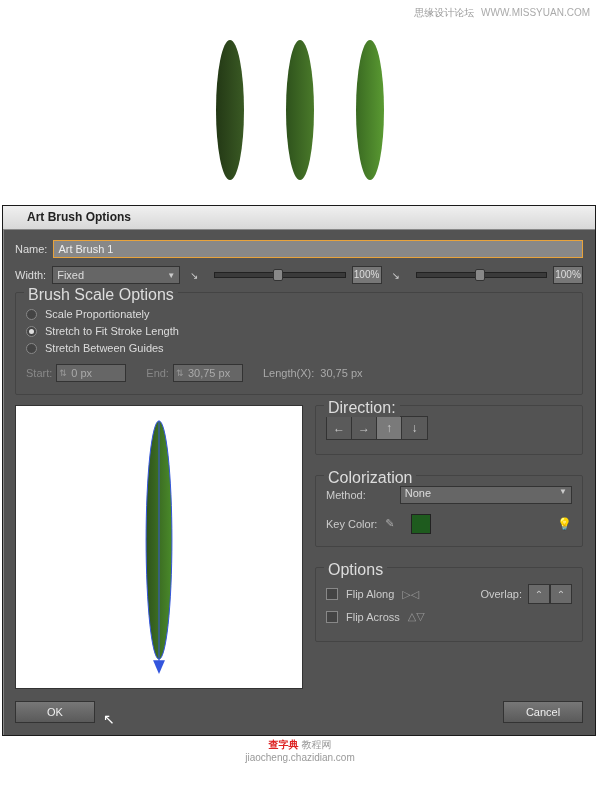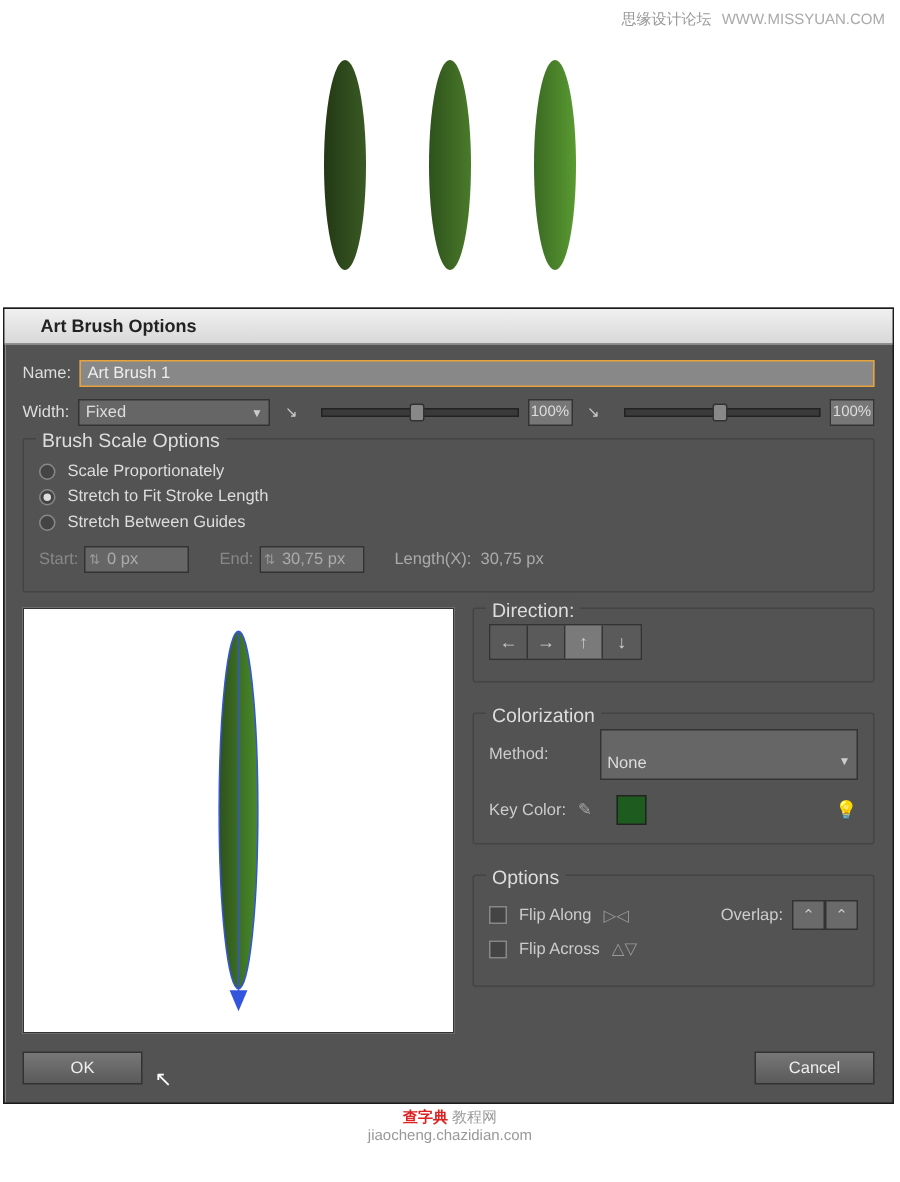--- a/index.html
+++ b/index.html
@@ -15,39 +15,39 @@
   .row { display: flex; align-items: center; margin-bottom: 8px; }
   .row label { margin-right: 6px; color: #ddd; }
   .name-input { flex: 1; background: #888; border: 1px solid #e8a33c; padding: 2px 4px; color: #eee; font-size: 11px; height: 18px; }
   .width-select { background: #666; border: 1px solid #333; width: 128px; height: 18px; display: flex; align-items: center; padding: 0 4px; color: #ddd; position: relative; }
   .width-select::after { content: "▼"; position: absolute; right: 4px; font-size: 8px; color: #ccc; }
   .mini-icon { width: 16px; height: 16px; margin: 0 6px; display: flex; align-items: center; justify-content: center; color: #ccc; font-size: 10px; }
   .slider { flex: 1; height: 6px; background: #3a3a3a; border: 1px solid #222; position: relative; margin: 0 6px; }
   .slider-thumb { position: absolute; top: -4px; width: 10px; height: 12px; background: #888; border: 1px solid #333; border-radius: 2px; }
   .pct-box { width: 30px; height: 18px; background: #777; border: 1px solid #333; text-align: center; color: #ddd; line-height: 16px; font-size: 10px; }
   .fieldset { border: 1px solid #444; border-radius: 2px; padding: 10px 10px 12px 10px; margin-bottom: 10px; position: relative; }
-  .legend { position: absolute; top: -7px; left: 8px; background: #535353; padding: 0 4px; color: #ddd; font-size: 13px; }
+  .legend { position: absolute; top: -7px; left: 8px; background: #535353; padding: 0 4px; color: #ddd; font-size: 16px; }
   .radio-row { display: flex; align-items: center; margin: 5px 0; color: #ddd; }
   .radio { width: 11px; height: 11px; border-radius: 50%; border: 1px solid #888; background: #444; margin-right: 8px; display: flex; align-items: center; justify-content: center; }
   .radio.checked::after { content: ""; width: 5px; height: 5px; background: #ddd; border-radius: 50%; }
   .start-end { display: flex; align-items: center; margin-top: 10px; color: #888; }
   .start-end .lbl { margin-right: 4px; }
   .spin { width: 70px; height: 18px; background: #666; border: 1px solid #333; display: flex; align-items: center; padding-left: 14px; color: #aaa; margin-right: 20px; position: relative; }
   .spin::before { content: "⇅"; position: absolute; left: 2px; color: #999; font-size: 9px; }
   .len { color: #aaa; }
   .lower { display: flex; gap: 12px; }
   .preview { background: #fff; width: 288px; height: 284px; border: 1px solid #333; position: relative; }
   .preview svg { width: 100%; height: 100%; }
   .right-col { flex: 1; display: flex; flex-direction: column; gap: 10px; }
   .dir-btns { display: flex; border: 1px solid #333; width: fit-content; }
   .dir-btn { width: 25px; height: 22px; background: #5a5a5a; border-right: 1px solid #333; display: flex; align-items: center; justify-content: center; color: #ccc; font-size: 12px; }
   .dir-btn:last-child { border-right: none; }
   .dir-btn.sel { background: #7a7a7a; }
   .method-row { display: flex; align-items: center; margin-bottom: 10px; gap: 28px; }
-  .method-sel { flex: 1; background: #666; border: 1px solid #333; height: 18px; padding: 16px 4px; color: #ddd; position: relative; }
+  .method-sel { flex: 1; background: #666; border: 1px solid #333; height: 18px; padding: 0 4px; color: #ddd; position: relative; }
   .method-sel::after { content: "▼"; position: absolute; right: 4px; font-size: 8px; color: #ccc; }
   .key-row { display: flex; align-items: center; }
   .eyedrop { width: 18px; height: 14px; margin: 0 8px; color: #aaa; }
   .swatch { width: 20px; height: 20px; background: #1e5b1e; border: 1px solid #222; }
   .bulb { margin-left: auto; color: #888; font-size: 12px; }
   .check-row { display: flex; align-items: center; margin: 6px 0; }
   .check { width: 12px; height: 12px; border: 1px solid #888; background: #444; margin-right: 8px; }
   .flip-icon { margin-left: 8px; color: #999; font-size: 11px; }
   .overlap { margin-left: auto; display: flex; align-items: center; }
   .overlap-btns { display: flex; margin-left: 6px; }

